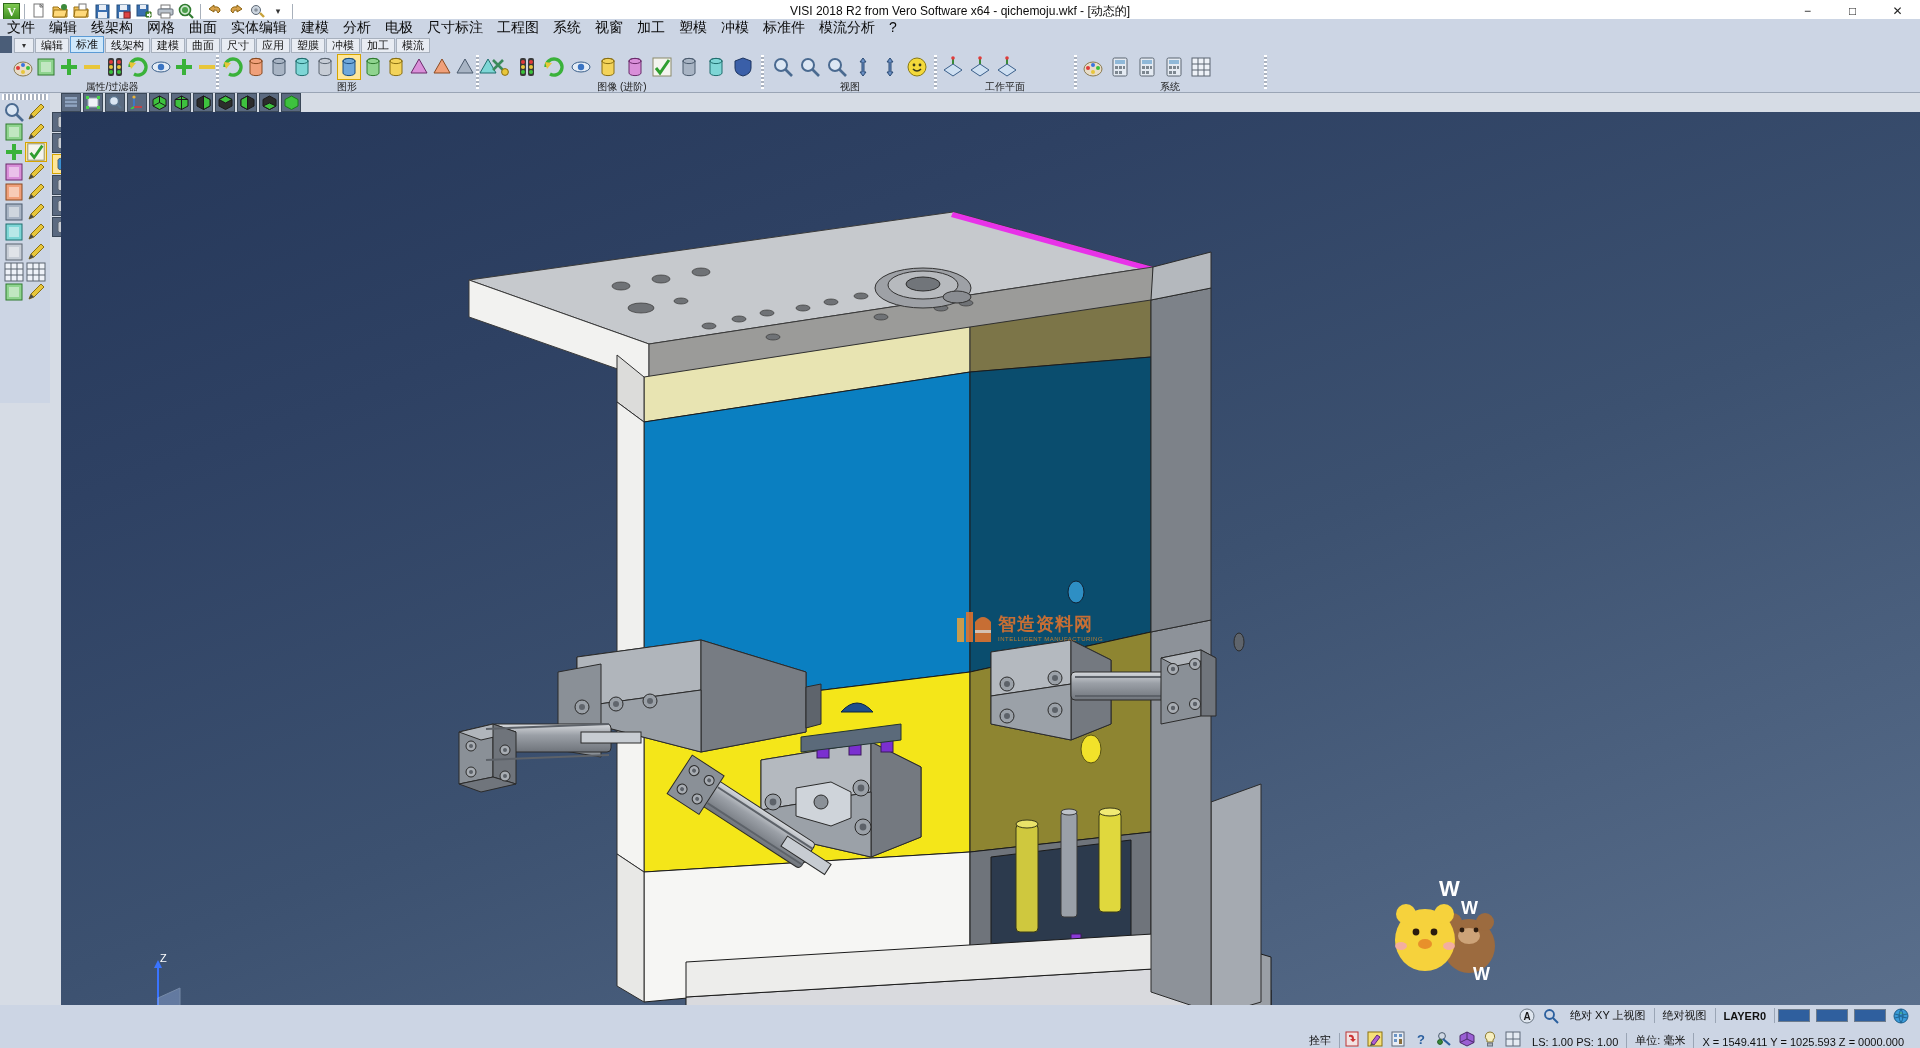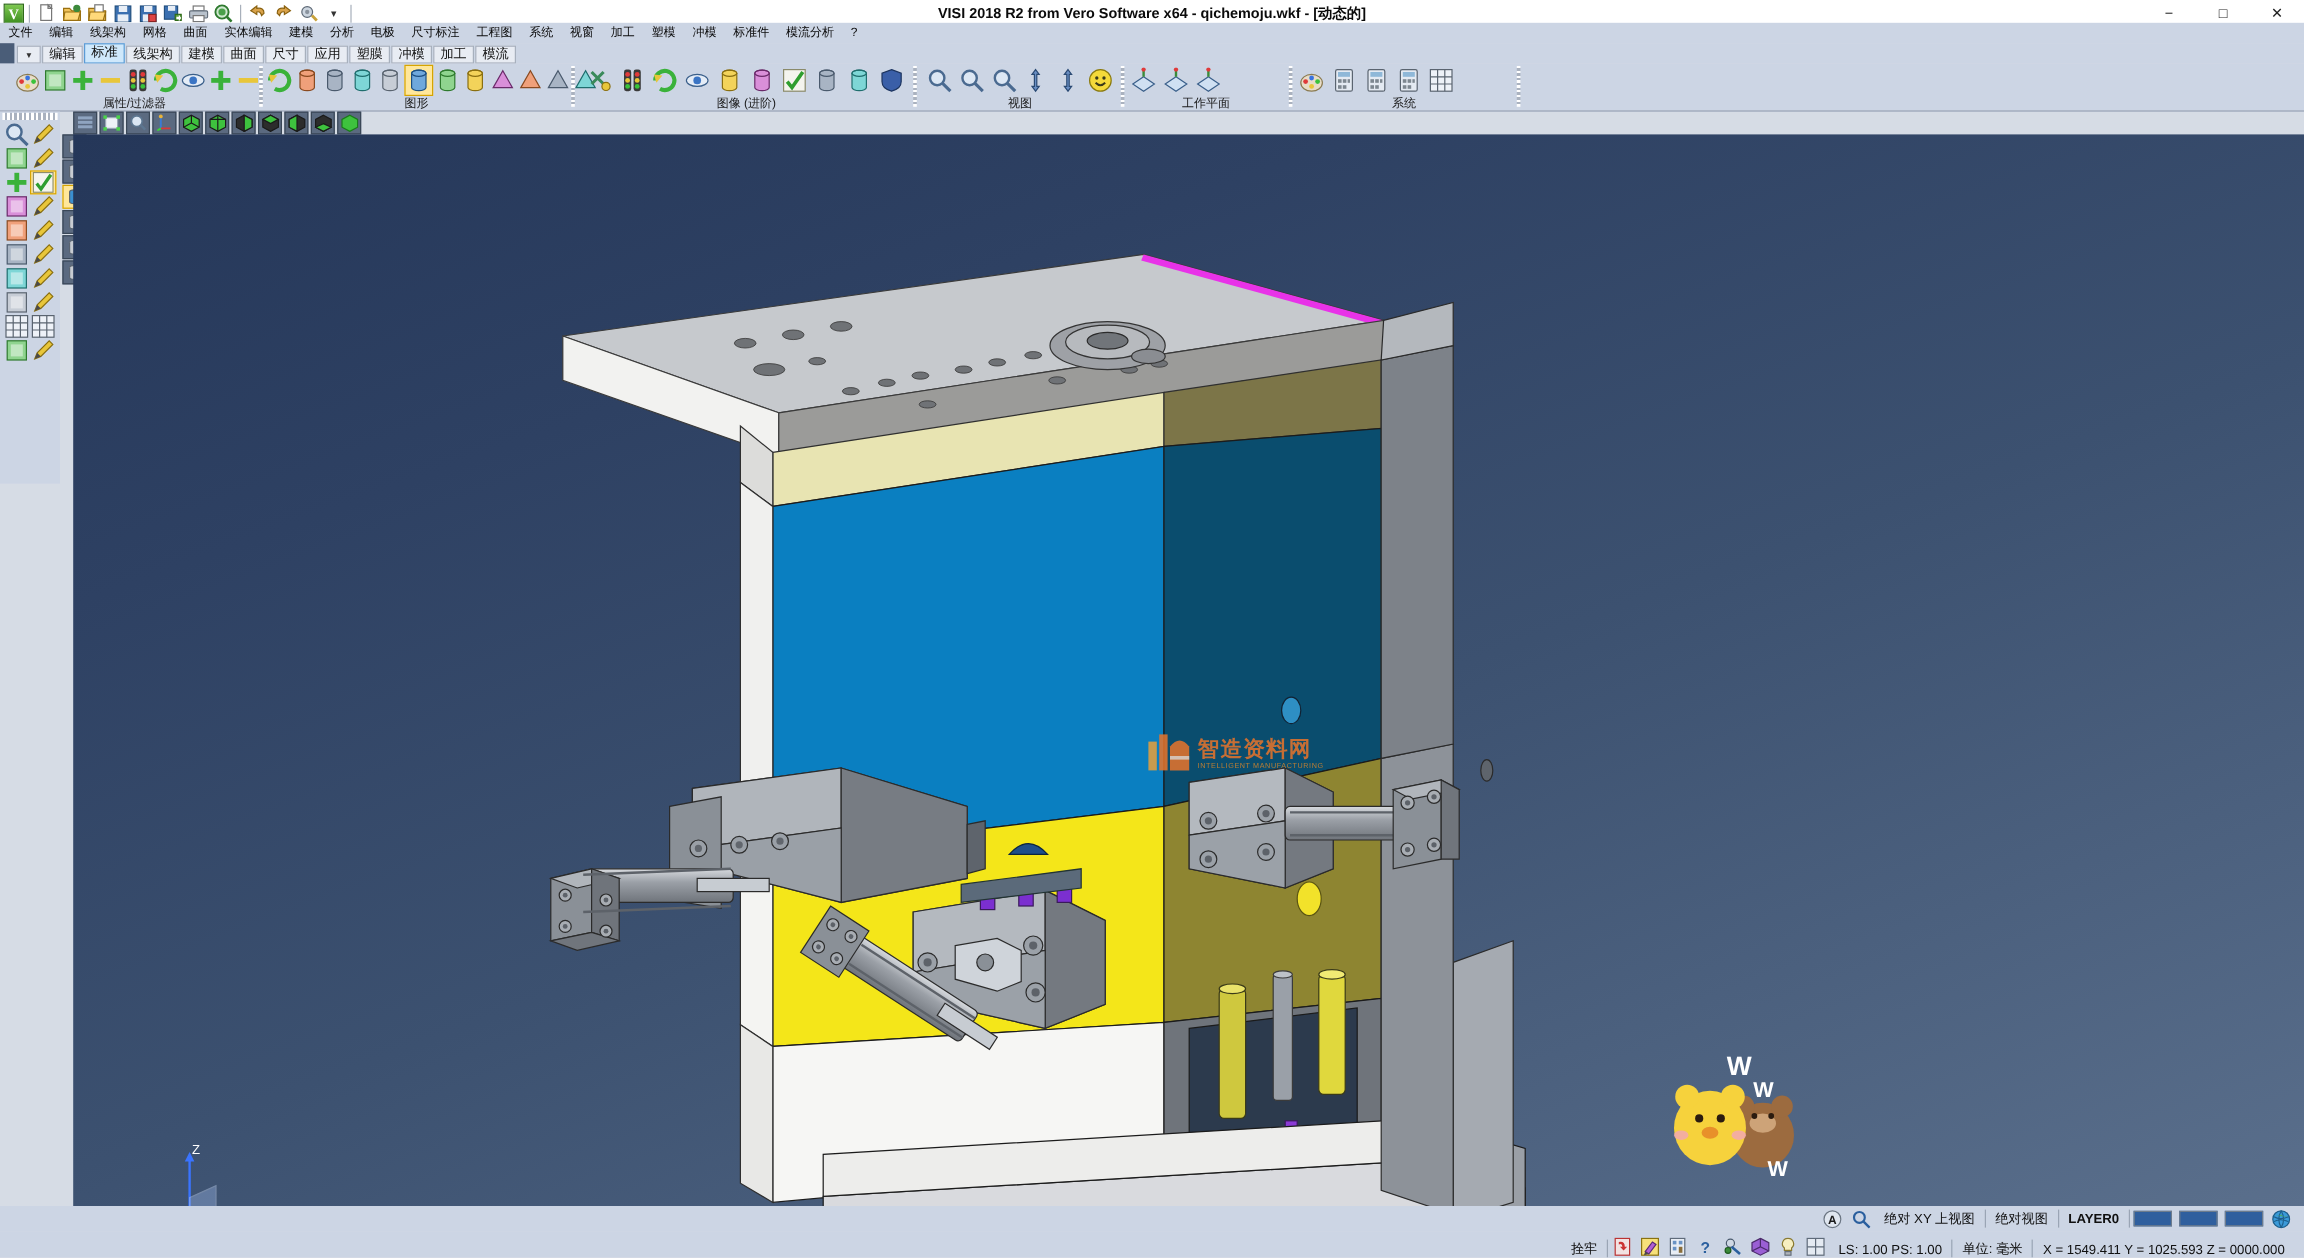--- a/index.html
+++ b/index.html
@@ -11,21 +11,21 @@
   }
   #app { position: relative; width: 1920px; height: 1048px; }
 
   
   .titlebar {
     position: absolute; top: 0; left: 0; width: 1920px; height: 22px;
     background: #ffffff; display: flex; align-items: center;
   }
   .title-text {
     position: absolute; left: 0; right: 0; text-align: center;
-    font-size: 12px; color: #0b0b0b; line-height: 22px; font-weight: bold;
+    font-size: 12px; color: #0b0b0b; line-height: 22px;
   }
   .win-btns { position: absolute; right: 0; top: 0; display: flex; height: 22px; }
   .win-btn {
     width: 45px; height: 22px; display: flex; align-items: center; justify-content: center;
     font-size: 12px; color: #222; background: #ffffff;
   }
 
   
   .qat {
     position: absolute; top: 0; left: 0; height: 22px; width: 300px;
@@ -41,21 +41,21 @@
     border: 1px solid #2e6b18; margin-left: 2px; font-family: "Liberation Serif", serif;
   }
   .sep-v { width: 1px; height: 15px; background: #a8b0bb; margin: 0 3px; }
 
   
   .menubar {
     position: absolute; top: 19px; left: 0; width: 1920px; height: 17px;
     background: #ccd5e4; display: flex; align-items: center;
   }
   .menu-item {
-    font-size: 10px; color: #0a0a0a; padding: 0 7px; line-height: 17px;
+    font-size: 14px; color: #0a0a0a; padding: 0 7px; line-height: 17px;
     white-space: nowrap; cursor: default;
   }
 
   
   .tabstrip {
     position: absolute; top: 36px; left: 0; width: 1920px; height: 17px;
     background: #ccd5e4; display: flex; align-items: flex-end;
   }
   .tab-grip { width: 12px; height: 17px; background: #4a5d78; }
   .tab-drop {

